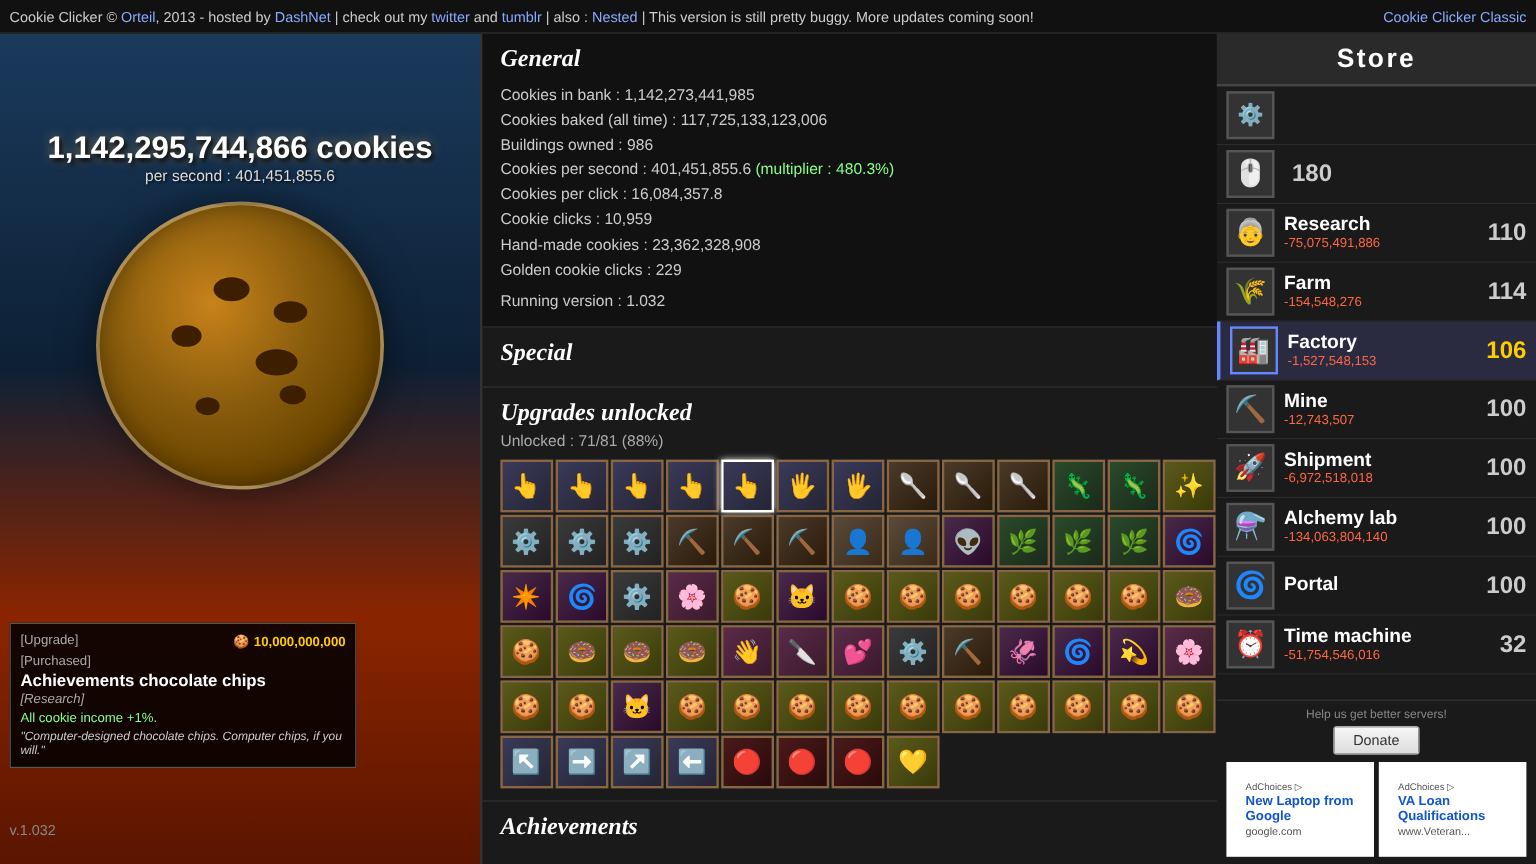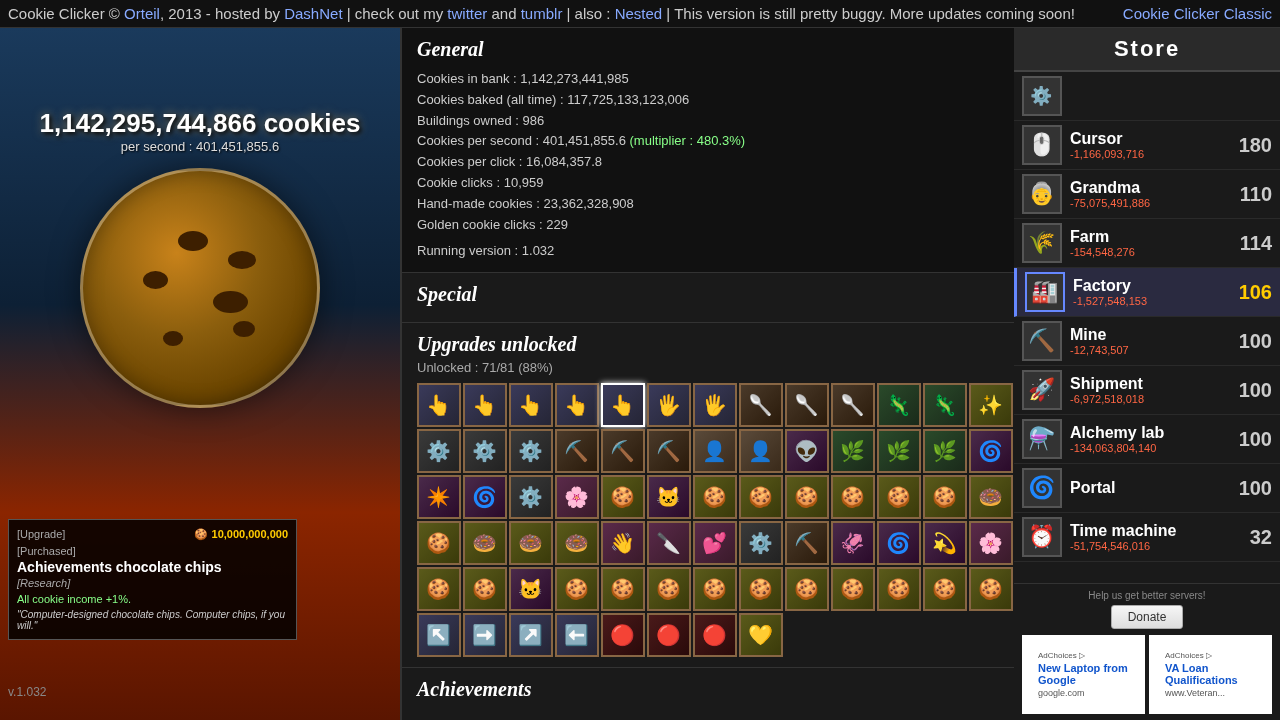--- a/index.html
+++ b/index.html
@@ -16,21 +16,21 @@
     
     #topbar {
       position: absolute;
       top: 0; left: 0; right: 0;
       height: 28px;
       background: #111;
       border-bottom: 1px solid #333;
       display: flex;
       align-items: center;
       padding: 0 8px;
-      font-size: 15px;
+      font-size: 12px;
       color: #ccc;
       z-index: 100;
     }
     #topbar a { color: #88aaff; text-decoration: none; }
     #topbar-right {
       margin-left: auto;
     }
 
     
     #left-panel {
@@ -511,31 +511,27 @@
   <div id="store-header">Store</div>
 
   <div style="display:flex;align-items:center;padding:4px 8px;border-bottom:1px solid #2a2a2a;">
     <div class="store-item-icon" style="font-size:18px;">⚙️</div>
   </div>
 
   <div style="flex:1;overflow-y:auto;">
 
     <div class="store-item">
       <div class="store-item-icon">🖱️</div>
-      <div class="store-item-info">
-        <div class="store-item-name">Cursor</div>
-        <div class="store-item-cost">-1,166,093,716</div>
-      </div>
       <div class="store-item-count">180</div>
     </div>
 
     <div class="store-item">
       <div class="store-item-icon">👵</div>
       <div class="store-item-info">
-        <div class="store-item-name">Grandma</div>
+        <div class="store-item-name">Research</div>
         <div class="store-item-cost">-75,075,491,886</div>
       </div>
       <div class="store-item-count">110</div>
     </div>
 
     <div class="store-item">
       <div class="store-item-icon">🌾</div>
       <div class="store-item-info">
         <div class="store-item-name">Farm</div>
         <div class="store-item-cost">-154,548,276</div>

